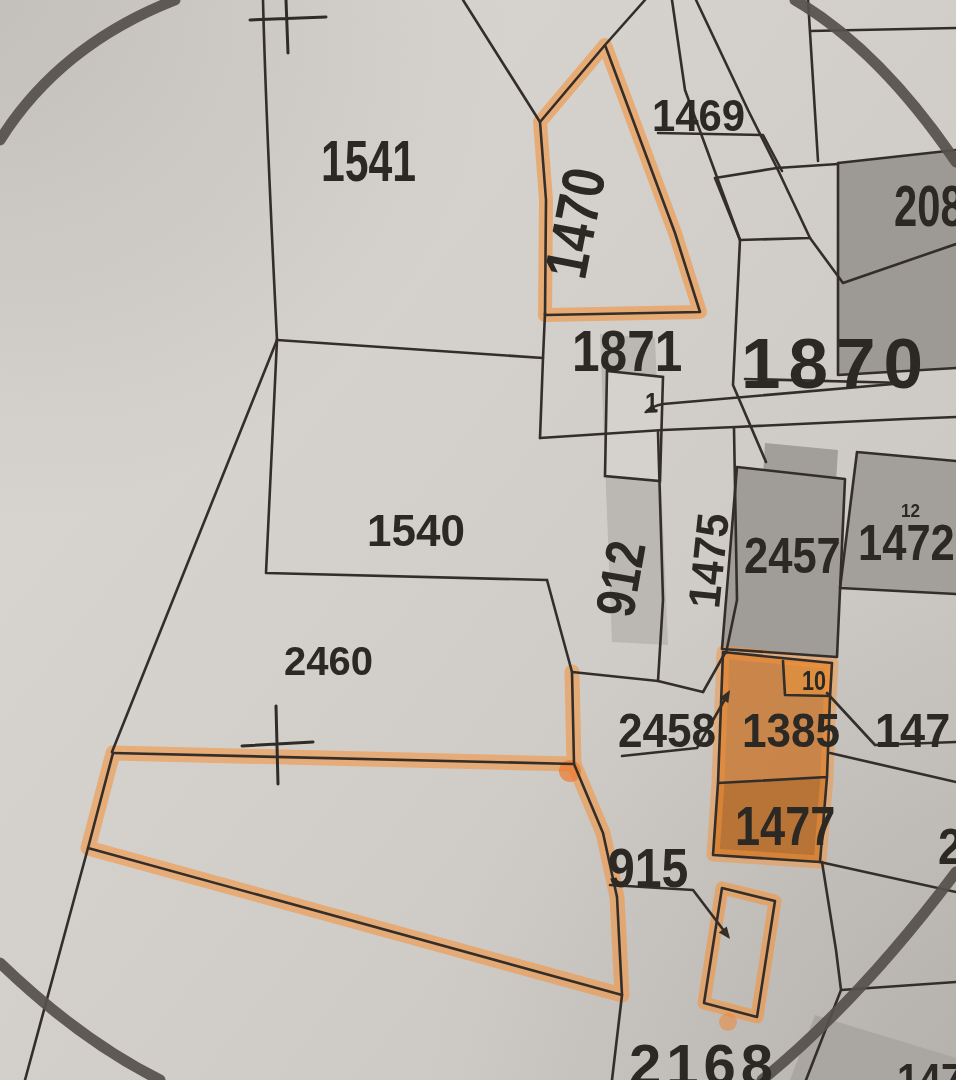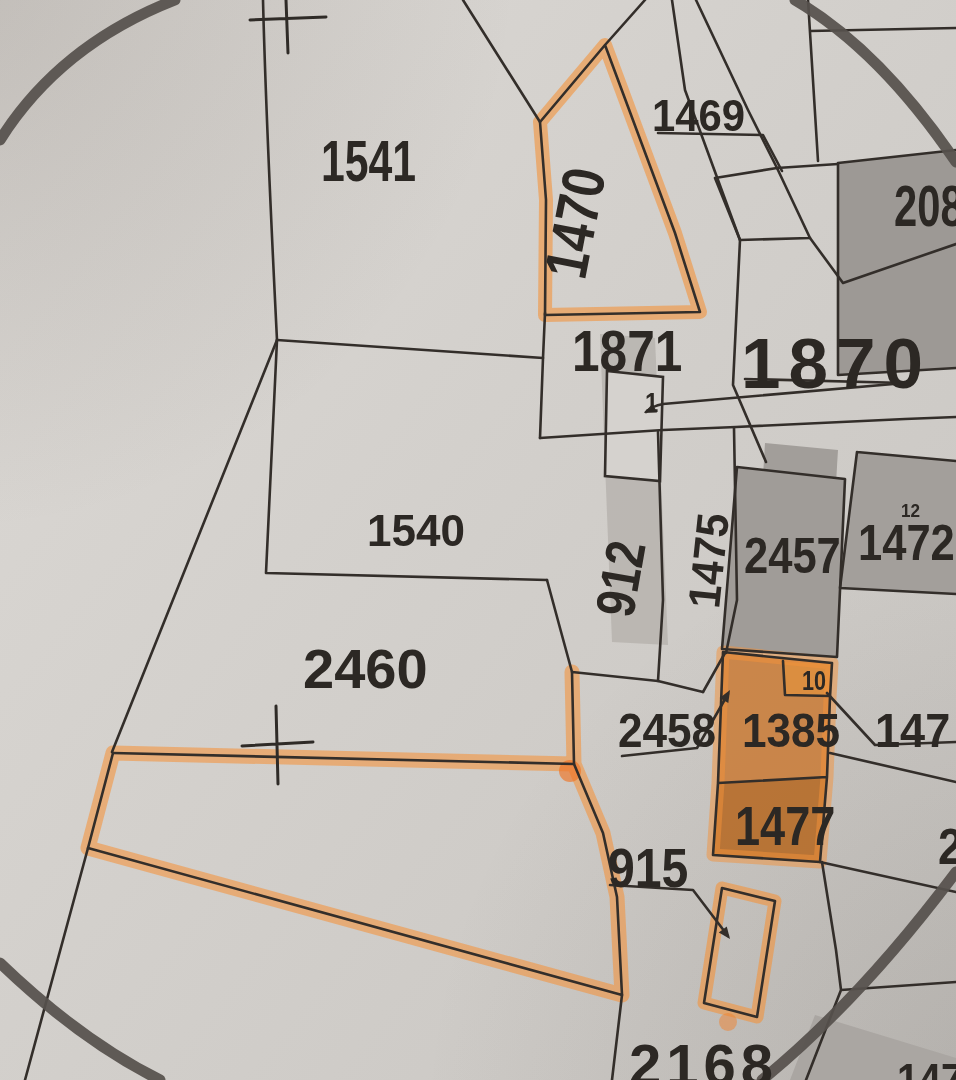--- a/index.html
+++ b/index.html
@@ -119,21 +119,21 @@
 <div class="lbl" style="left:894px;top:177px;font-size:58px;transform:scaleX(0.72);">208</div>
 <div class="lbl" style="left:572px;top:323px;font-size:57px;transform:scaleX(0.87);">1871</div>
 <div class="lbl" style="left:741px;top:328px;font-size:71px;letter-spacing:8px;text-align:right;">1870</div>
 <div class="lbl" style="left:645px;top:389px;font-size:28px;transform:scaleX(0.85);">1</div>
 <div class="lbl" style="left:367px;top:489px;font-size:44px;margin-top:20px;">1540</div>
 <div class="lbl rot" style="left:578px;top:567px;font-size:55px;transform:rotate(-80deg) scaleX(0.82);transform-origin:34px 20px;">912</div>
 <div class="lbl rot" style="left:655px;top:545px;font-size:45px;transform:rotate(-84deg) scaleX(0.95);transform-origin:48px 17px;">1475</div>
 <div class="lbl" style="left:744px;top:531px;font-size:50px;transform:scaleX(0.87);">2457</div>
 <div class="lbl" style="left:901px;top:501px;font-size:19px;transform:scaleX(0.9);">12</div>
 <div class="lbl" style="left:858px;top:518px;font-size:50px;transform:scaleX(0.87);">1472</div>
-<div class="lbl" style="left:303px;top:641px;font-size:56px;">2460</div>
+<div class="lbl" style="left:284px;top:641px;font-size:40px;">2460</div>
 <div class="lbl" style="left:618px;top:706px;font-size:49px;transform:scaleX(0.9);">2458</div>
 <div class="lbl" style="left:742px;top:706px;font-size:49px;transform:scaleX(0.9);">1385</div>
 <div class="lbl" style="left:802px;top:668px;font-size:27px;transform:scaleX(0.8);">10</div>
 <div class="lbl" style="left:875px;top:706px;font-size:49px;transform:scaleX(0.92);">147</div>
 <div class="lbl" style="left:735px;top:799px;font-size:55px;transform:scaleX(0.82);">1477</div>
 <div class="lbl" style="left:608px;top:840px;font-size:56px;transform:scaleX(0.86);">915</div>
 <div class="lbl" style="left:629px;top:1036px;font-size:58px;letter-spacing:5px;">2168</div>
 <div class="lbl" style="left:938px;top:822px;font-size:50px;transform:scaleX(0.9);">2</div>
 <div class="lbl" style="left:897px;top:1058px;font-size:44px;transform:scaleX(0.9);">1478</div>
 

